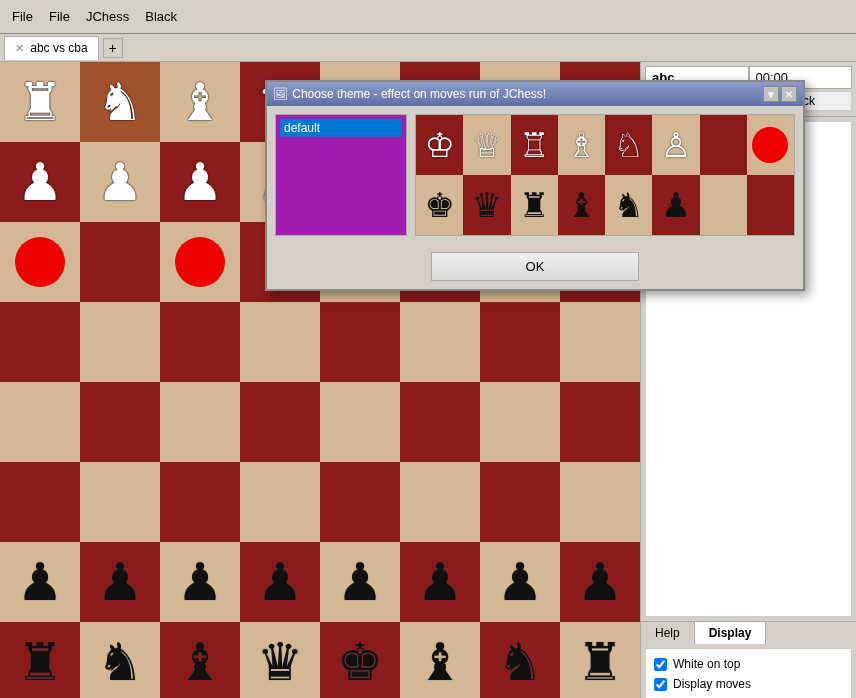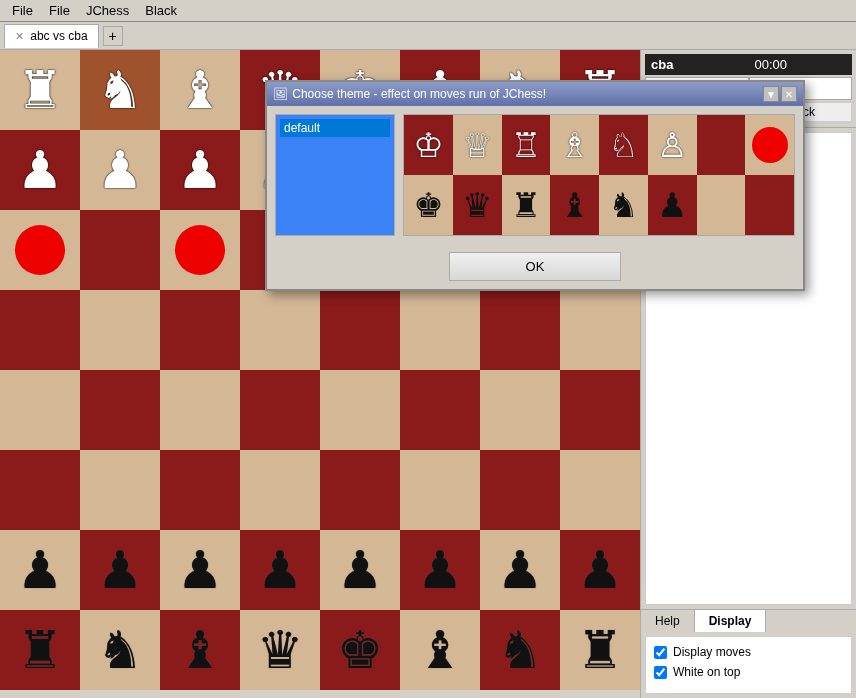--- a/index.html
+++ b/index.html
@@ -11,21 +11,21 @@
       height: 698px;
       overflow: hidden;
       position: relative;
     }
     
     #menubar {
       background: #d4d0c8;
       border-bottom: 1px solid #888;
       display: flex;
       align-items: center;
-      height: 22px;
+      height: 34px;
       padding: 0 4px;
     }
     #menubar span {
       padding: 2px 8px;
       cursor: pointer;
     }
     
     #tabbar {
       background: #d4d0c8;
       display: flex;
@@ -216,22 +216,22 @@
       justify-content: center;
       font-size: 10px;
       cursor: pointer;
     }
     #dialog-body {
       display: flex;
       padding: 8px;
       gap: 8px;
     }
     #theme-list {
-      width: 120px;
-      background: #3b82f6;
+      width: 132px;
+      background: #a21caf;
       border: 1px solid #aaa;
       padding: 4px;
       font-size: 12px;
     }
     #theme-list div {
       padding: 2px 4px;
       cursor: pointer;
     }
     #theme-list div.selected {
       background: #0078d7;
@@ -251,21 +251,21 @@
       font-size: 34px;
     }
     .prev-cell.light { background: #d4b896; }
     .prev-cell.dark  { background: #8b1a1a; }
     #ok-row {
       display: flex;
       justify-content: center;
       padding: 8px;
     }
     #ok-btn {
-      width: 172px;
+      width: 208px;
       padding: 6px 0;
       background: linear-gradient(to bottom, #f0f0f0, #d8d8d8);
       border: 1px solid #aaa;
       cursor: pointer;
       font-size: 13px;
     }
   </style>
 </head>
 <body>
 
@@ -427,48 +427,44 @@
         </div>
       <div class="cell light">
           <span class="piece piece-black">♜</span>
         </div>
     </div>
   </div>
 
   <div id="sidebar">
 
     <div id="player-panel">
-      <div class="player-row">
-        <div class="player-name black-bg">cba</div>
-        <div class="player-time black-bg">00:00</div>
-      </div>
       <div class="player-row">
         <div class="player-name white-bg">abc</div>
         <div class="player-time white-bg">00:00</div>
       </div>
       <div id="color-labels">
         <div class="color-label">White</div>
         <div class="color-label">Black</div>
       </div>
     </div>
     <div id="moves-area"></div>
 
     <div id="bottom-tabs">
       <div class="bottom-tab">Help</div>
       <div class="bottom-tab active">Display</div>
     </div>
 
     <div id="settings-panel">
       <div class="checkbox-row">
         <input type="checkbox" checked="" style="">
-        <label>Display moves</label>
+        <label>White on top</label>
       </div>
       <div class="checkbox-row">
         <input type="checkbox" checked="" style="">
-        <label>White on top</label>
+        <label>Display moves</label>
       </div>
     </div>
   </div>
 </div>
 
 <div id="theme-dialog">
   <div id="dialog-titlebar">
     <div id="dialog-titlebar-left">
       <span>🖼</span>
       <span>Choose theme - effect on moves run of JChess!</span>

